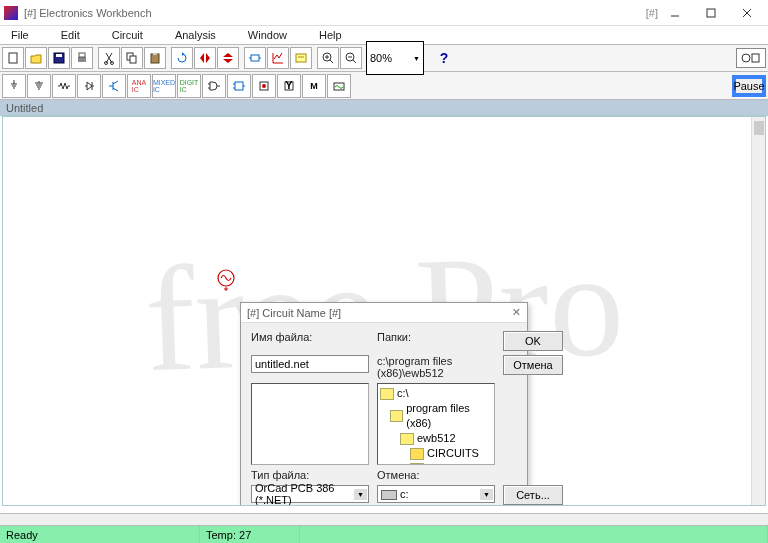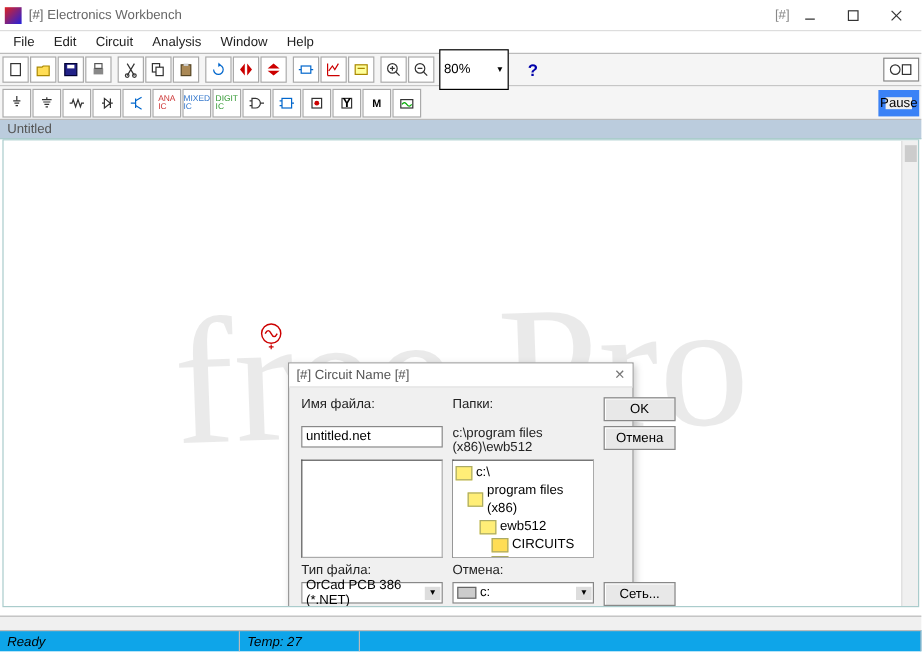--- a/index.html
+++ b/index.html
@@ -6,34 +6,34 @@
 body { background: #fff; width: 768px; height: 543px; overflow: hidden; position: relative; }
 
 .titlebar { height: 26px; background: #fff; border-bottom: 1px solid #ddd; display: flex; align-items: center; padding: 0 4px; }
 .titlebar .app-icon { width: 14px; height: 14px; background: linear-gradient(135deg,#d22,#22d); margin-right: 6px; }
 .titlebar .title { flex: 1; color: #666; }
 .titlebar .doc-title { margin-left: 80px; color: #888; }
 .win-btns { display: flex; gap: 2px; }
 .win-btn { width: 34px; height: 22px; display: flex; align-items: center; justify-content: center; color: #555; }
 .win-btn svg { width: 10px; height: 10px; }
 
-.menubar { height: 18px; display: flex; align-items: center; padding: 0 4px; gap: 2px; }
+.menubar { height: 18px; display: flex; align-items: center; padding: 0 4px; gap: 18px; }
 .menubar span { padding: 1px 7px; color: #222; }
 
 .toolbar { height: 28px; border-top: 1px solid #bbb; border-bottom: 1px solid #bbb; display: flex; align-items: center; padding: 0 2px; background: #f5f5f5; }
 .toolbar .tb-btn { width: 22px; height: 22px; border: 1px solid #aaa; background: #fff; margin-right: 1px; display: flex; align-items: center; justify-content: center; }
 .toolbar .sep { width: 4px; }
 .toolbar .zoom-sel { width: 58px; height: 34px; border: 1px solid #000; background: #fff; padding: 0 3px; display: flex; align-items: center; justify-content: space-between; margin: 0 3px; }
 .toolbar .zoom-sel::after { content: "▼"; font-size: 7px; }
 .toolbar .help-btn { width: 22px; height: 22px; display: flex; align-items: center; justify-content: center; color: #00a; font-weight: bold; font-size: 14px; margin-left: 6px; }
 .toolbar .right-tool { margin-left: auto; width: 30px; height: 20px; border: 1px solid #888; background: #fff; display:flex;align-items:center;justify-content:center;}
 
 .toolbar2 { height: 28px; border-bottom: 1px solid #bbb; display: flex; align-items: center; padding: 0 2px; background: #f5f5f5; }
 .toolbar2 .tb-btn { width: 24px; height: 24px; border: 1px solid #aaa; background: #fff; margin-right: 1px; display: flex; align-items: center; justify-content: center; font-size: 9px; }
-.toolbar2 .pause { margin-left: auto; width: 34px; height: 22px; border: 6px solid #3b82f6; background: #eee; font-size: 9px; display:flex;align-items:center;justify-content:center;}
+.toolbar2 .pause { margin-left: auto; width: 34px; height: 22px; border: 4px solid #3b82f6; background: #eee; font-size: 9px; display:flex;align-items:center;justify-content:center;}
 
 .doc-tab { height: 16px; background: #bcd; padding: 0 6px; color: #555; font-size: 10px; display:flex;align-items:center; border-bottom:1px solid #acc;}
 
 .canvas { position: relative; height: 390px; background: #fff; border: 1px solid #acc; margin: 0 2px; overflow:hidden;}
 .canvas .scrollbar-v { position:absolute; right:0; top:0; width:14px; height:100%; background:#f0f0f0; border-left:1px solid #ddd;}
 .canvas .scrollbar-v .thumb{ position:absolute; top:4px; left:2px; width:10px; height:14px; background:#ccc;}
 
 .ac-source { position: absolute; left: 213px; top: 148px; }
 .ac-source circle { fill:none; stroke:#c00; stroke-width:1.2; }
 .ac-source path { fill:none; stroke:#c00; stroke-width:1.2; }
@@ -49,21 +49,21 @@
 .dlg-path { font-size:11px; color:#222; }
 .dlg-tree { font-size:11px; line-height:15px;}
 .dlg-tree .fld { display:flex; align-items:center; gap:3px;}
 .dlg-tree .fld::before { content:""; width:12px; height:10px; background:#fd5; border:1px solid #aa6; display:inline-block;}
 .dlg-tree .open::before { background:#fe7; }
 .dlg-tree .i1{padding-left:10px;} .dlg-tree .i2{padding-left:20px;} .dlg-tree .i3{padding-left:30px;}
 .dlg-select { height:18px; border:1px solid #888; background:#fff; display:flex; align-items:center; justify-content:space-between; padding:0 3px;}
 .dlg-select::after{content:"▼"; font-size:7px; background:#ddd; padding:2px 3px; margin-right:-2px;}
 .drive-icon{ display:inline-block; width:16px; height:10px; background:#ccc; border:1px solid #666; margin-right:3px; vertical-align:middle;}
 
-.statusbar { position:absolute; bottom:0; left:0; right:0; height:18px; border-top:1px solid #bbb; display:flex; align-items:center; background:#0ea5e9;font-style:italic;}
+.statusbar { position:absolute; bottom:0; left:0; right:0; height:18px; border-top:1px solid #bbb; display:flex; align-items:center; background:#86efac;}
 .statusbar .cell { border-right:1px solid #bbb; padding:0 6px; height:100%; display:flex; align-items:center;}
 .statusbar .c1{width:200px;} .statusbar .c2{width:100px;} .statusbar .c3{flex:1;}
 
 .hbar{position:absolute; bottom:18px; left:0; right:0; height:12px; border-top:1px solid #bbb; background:#f0f0f0;}
 
 .watermark { position:absolute; inset:0; pointer-events:none; opacity:0.08; display:flex; align-items:center; justify-content:center;}
 .watermark span{ font-size:150px; font-family: cursive; color:#000; transform:rotate(-2deg);}
 
 .tb-btn svg, .toolbar2 .tb-btn svg { width:14px; height:14px; }
 </style>

